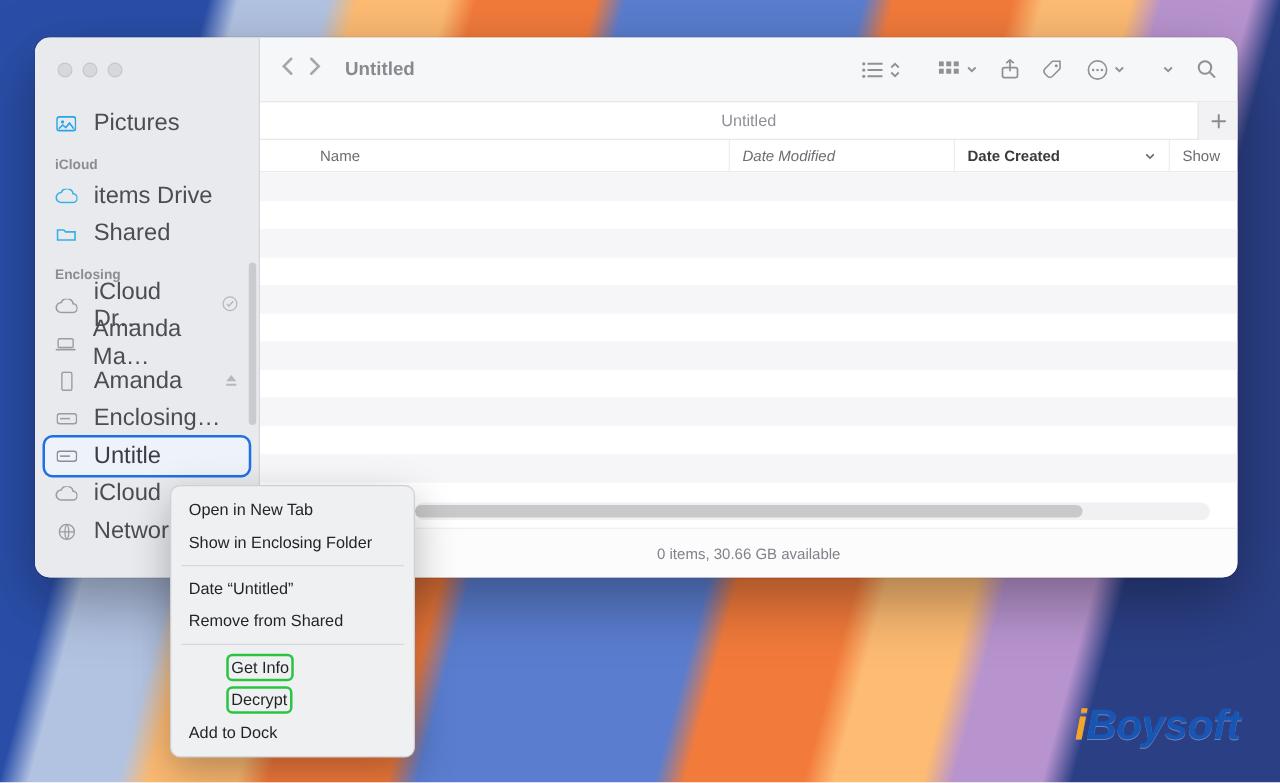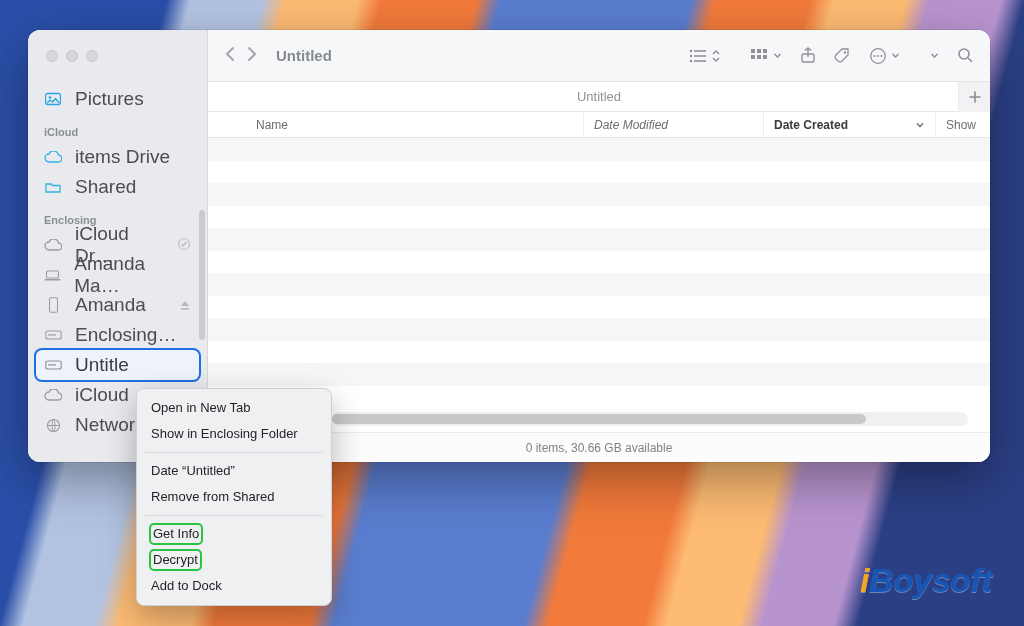--- a/index.html
+++ b/index.html
@@ -92,39 +92,39 @@
   .list-scrollbar {
     position:absolute; left:124px; right:22px; bottom:6px; height:14px;
     border-radius:10px; background:#f1f1f3; overflow:hidden;
   }
   .list-scrollbar .thumb {
     position:absolute; left:0; top:2px; bottom:2px; width:84%;
     background:#c8c9cb; border-radius:8px;
   }
 
   .status-bar {
-    height:30px; font-size:12px; color:#7f8288;
+    height:40px; font-size:12px; color:#7f8288;
     display:flex; align-items:center; justify-content:center;
     background:#fcfcfd; border-top:1px solid #ececee;
   }
 
   
   .context-menu {
     position:absolute; left:136px; top:388px; width:196px;
     background:#eff0f2; border:0.5px solid #cfd0d3; border-radius:8px;
     box-shadow:0 12px 32px rgba(0,0,0,0.28);
     padding:6px 0;
   }
   .menu-item {
     font-size:13px; color:#232427; padding:4px 14px; line-height:18px;
     display:flex; align-items:center;
   }
   .menu-sep { height:1px; margin:5px 8px; background:#d7d8db; }
   .hilite {
-    display:inline-block; box-shadow:0 0 0 2px #29c442; border-radius:3px; padding:0 2px;
+    display:inline-block; box-shadow:0 0 0 2px #29c442; border-radius:3px; padding:0 2px;margin-left:32px;
   }
 
   
   .watermark {
     position:absolute; right:32px; bottom:26px;
     font-size:34px; font-weight:800; font-style:italic; color:#1756b4;
     text-shadow:0 1px 0 rgba(255,255,255,0.35);
     letter-spacing:-0.5px;
   }
   .watermark .dot { color:#f5a623; }

